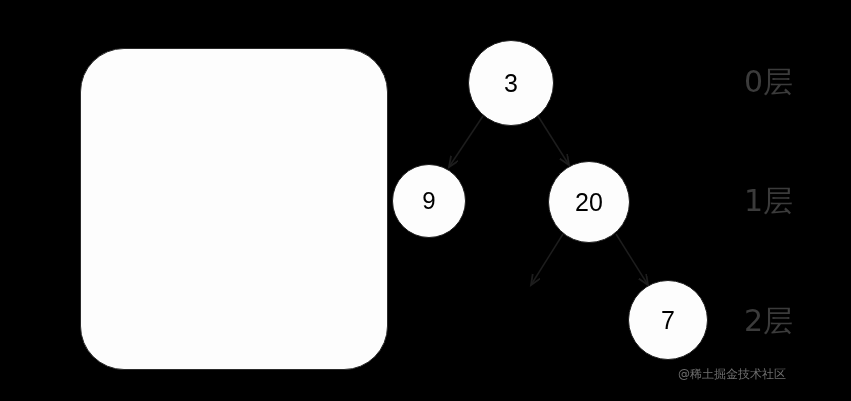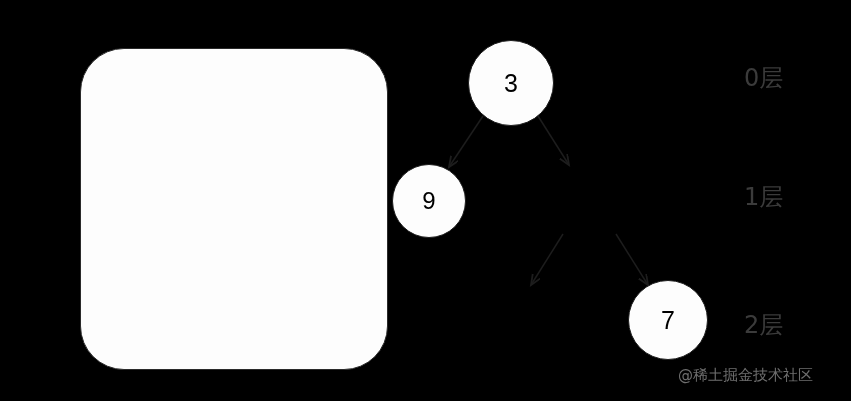--- a/index.html
+++ b/index.html
@@ -55,33 +55,33 @@
     color: #000000;
     font-size: 25px;
     font-family: "Liberation Sans", "DejaVu Sans", sans-serif;
     line-height: 1;
   }
 
   
   .level-label {
     position: absolute;
     color: #3b3b3b;
-    font-size: 24px;
+    font-size: 30px;
     font-family: "DejaVu Sans", "Liberation Sans", sans-serif;
     white-space: nowrap;
     letter-spacing: 0px;
   }
 
   
   .watermark {
     position: absolute;
     left: 678px;
     top: 366px;
     color: #6e6e6e;
-    font-size: 15px;
+    font-size: 12px;
     font-family: "DejaVu Sans", "Liberation Sans", sans-serif;
     white-space: nowrap;
   }
 </style>
 </head>
 <body>
 
 <div id="canvas">
 
   <div class="panel"></div>
@@ -97,25 +97,26 @@
       <line x1="538" y1="116" x2="569" y2="165"></line>
       <line x1="563" y1="234" x2="531" y2="285"></line>
       <line x1="616" y1="234" x2="648" y2="285"></line>
     </g>
   </svg>
 
   <div class="node" style="left:468px; top:40px; width:86px; height:86px;">3</div>
 
   <div class="node" style="left:392px; top:164px; width:74px; height:74px; font-size:24px;">9</div>
 
+  <div class="node" style="left:548px; top:161px; width:82px; height:82px;">20</div>
 
 
   <div class="node" style="left:628px; top:280px; width:80px; height:80px;">7</div>
 
   <div class="level-label" style="left:744px; top:62px;">0层</div>
 
   <div class="level-label" style="left:744px; top:181px;text-align:right;">1层</div>
 
-  <div class="level-label" style="left:744px; top:301px;margin-top:8px;">2层</div>
+  <div class="level-label" style="left:744px; top:301px;">2层</div>
 
   <div class="watermark">@稀土掘金技术社区</div>
 
 </div>
 
 </body></html>

